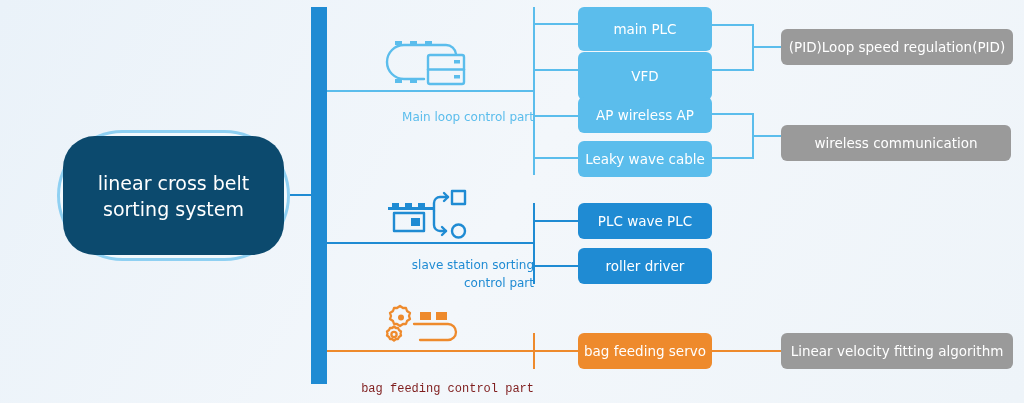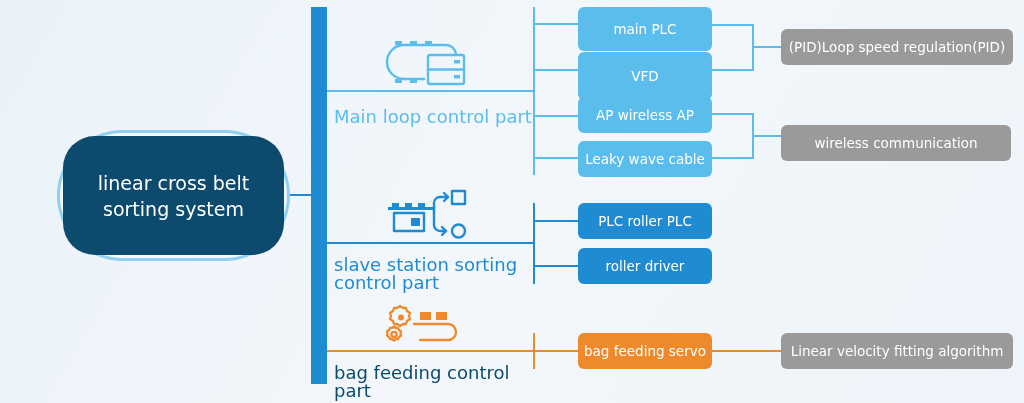--- a/index.html
+++ b/index.html
@@ -8,21 +8,21 @@
   .line{position:absolute;}
   .oval-outer{left:57px;top:130px;width:233px;height:131px;border-radius:66px;background:#8fd0f2;}
   .oval-mid{position:absolute;left:3px;top:3px;right:3px;bottom:3px;border-radius:63px;background:#f4f9fd;}
   .oval-inner{position:absolute;left:6px;top:6px;right:6px;bottom:6px;border-radius:32px;background:#0c4a6e;display:flex;align-items:center;justify-content:center;text-align:center;color:#fff;font-size:19px;line-height:26px;}
   .bar{left:311px;top:7px;width:16px;height:377px;background:#1f8bd3;}
   .box{position:absolute;display:flex;align-items:center;justify-content:center;color:#fff;font-size:13.5px;border-radius:6px;white-space:nowrap;}
   .lb{background:#5bbdec;}
   .db{background:#1f8bd3;}
   .ob{background:#ee8a2c;}
   .gb{background:#9a9a9a;font-size:13.5px;}
-  .lbl{position:absolute;text-align:left;font-size:18px;line-height:18px;}
+  .lbl{position:absolute;text-align:right;font-size:12px;line-height:18px;}
 </style>
 </head>
 <body>
 
 <div class="abs oval-outer">
   <div class="oval-mid"></div>
   <div class="oval-inner">
     <div>
       <div>linear cross belt</div>
       <div>sorting system</div>
@@ -96,35 +96,35 @@
   </g>
 </svg>
 <div class="lbl" style="left:334px;top:256px;width:200px;color:#1f8bd3;">
   <div>slave station sorting</div>
   <div>control part</div>
 </div>
 
 <div class="line" style="left:533px;top:203px;width:2px;height:81px;background:#1f8bd3;"></div>
 <div class="line" style="left:533px;top:220px;width:45px;height:2px;background:#1f8bd3;"></div>
 <div class="line" style="left:533px;top:265px;width:45px;height:2px;background:#1f8bd3;"></div>
-<div class="box db" style="left:578px;top:203px;width:134px;height:36px;">PLC roller PLC</div>
+<div class="box db" style="left:578px;top:203px;width:134px;height:36px;">PLC wave PLC</div>
 <div class="box db" style="left:578px;top:248px;width:134px;height:36px;">roller driver</div>
 
 <div class="line" style="left:327px;top:350px;width:251px;height:2px;background:#ee8a2c;"></div>
 <svg class="abs" style="left:384px;top:304px;" width="84" height="42" viewBox="0 0 84 42">
   <g fill="none" stroke="#ee8a2c" stroke-width="2.3" stroke-linecap="round" stroke-linejoin="round">
     <path d="M13 4 l3 -2 3 2 3 0 1 3 3 2 -1 3 1 3 -3 2 -1 3 -3 0 -3 2 -3 -2 -3 0 -1 -3 -3 -2 1 -3 -1 -3 3 -2 1 -3 z"></path>
     <path d="M8 24 l2 -1.5 2 1.5 2 0 1 2 2 1.5 -0.5 2 0.5 2 -2 1.5 -1 2 -2 0 -2 1.5 -2 -1.5 -2 0 -1 -2 -2 -1.5 0.5 -2 -0.5 -2 2 -1.5 1 -2 z"></path>
     <circle cx="10" cy="30.5" r="2.6"></circle>
     <path d="M30 20 H64 A8 8 0 0 1 64 36 H36"></path>
   </g>
   <g fill="#ee8a2c">
     <circle cx="17" cy="13.5" r="3"></circle>
     <rect x="36" y="8" width="11" height="8"></rect>
     <rect x="52" y="8" width="11" height="8"></rect>
   </g>
 </svg>
-<div class="lbl" style="left:334px;top:364px;width:200px;color:#0c4a6e;">bag feeding control part</div>
+<div class="lbl" style="left:334px;top:380px;width:200px;color:#7f1d1d;font-family:Liberation Mono, monospace;">bag feeding control part</div>
 
 <div class="line" style="left:533px;top:333px;width:2px;height:36px;background:#ee8a2c;"></div>
 <div class="box ob" style="left:578px;top:333px;width:134px;height:36px;">bag feeding servo</div>
 <div class="line" style="left:712px;top:350px;width:69px;height:2px;background:#ee8a2c;"></div>
 <div class="box gb" style="left:781px;top:333px;width:232px;height:36px;">Linear velocity fitting algorithm</div>
 
 </body></html>

